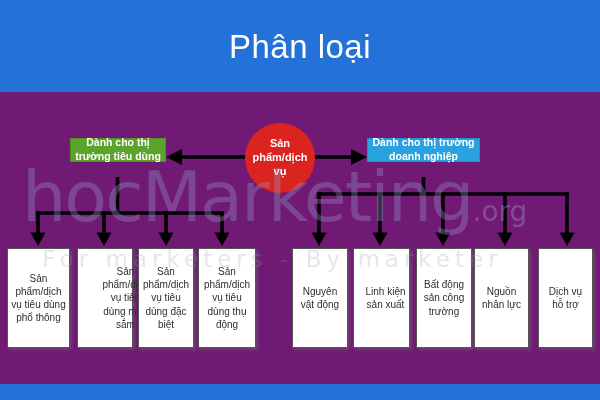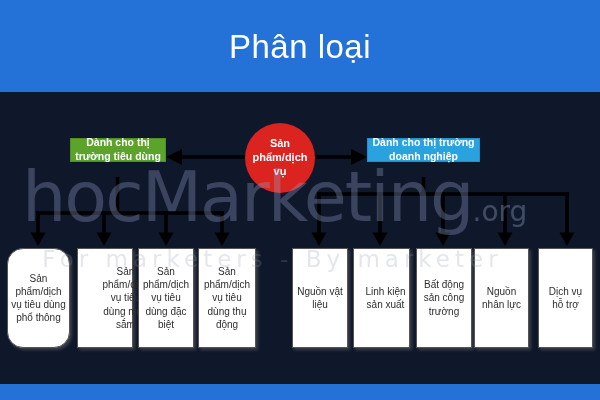--- a/index.html
+++ b/index.html
@@ -1,17 +1,17 @@
 <!DOCTYPE html>
 <html><head>
 <meta charset="utf-8">
 <style>
   html,body{margin:0;padding:0;background:#fff;}
   .stage{
-    position:relative;width:600px;height:400px;overflow:hidden;background:#0f172a;
+    position:relative;width:600px;height:400px;overflow:hidden;background:#701a75;
     font-family:"Liberation Sans",sans-serif;
   }
   
   .top-bar{
     position:absolute;left:0;top:0;width:600px;height:92px;background:#2472d7;
     display:flex;align-items:center;justify-content:center;
   }
   .page-title{
     color:#ffffff;font-size:33px;font-weight:400;letter-spacing:.5px;
     transform:translateY(1px);
@@ -37,21 +37,21 @@
     height:24px;top:138px;background:#5ba32b;color:#fff;font-size:10.5px;
     font-weight:bold;line-height:1.3;padding:2px 4px;
   }
   .branch.consumer{left:70px;width:96px;background:#5ba32b;border:1px solid #4e9122;}
   .branch.business{left:367px;width:113px;background:#29a2de;border:1px solid #2391c9;}
   .leaf{
     top:248px;height:100px;background:#ffffff;border:1px solid #555;
     box-shadow:2px 2px 3px rgba(110,110,110,.45);
     color:#2e2e2e;font-size:10px;line-height:1.32;padding:3px;
   }
-  .l1{left:7px;width:63px;border-radius:16px;}  .l2{left:77px;width:56px;padding-left:44px;}
+  .l1{left:7px;width:63px;}  .l2{left:77px;width:56px;padding-left:44px;}
   .l3{left:138px;width:56px;}.l4{left:198px;width:58px;}
   .r1{left:292px;width:56px;}.r2{left:353px;width:57px;padding-left:11px;}
   .r3{left:416px;width:56px;}.r4{left:474px;width:55px;}
   .r5{left:538px;width:55px;}
   
   .wm{position:absolute;z-index:5;pointer-events:none;white-space:nowrap;
       font-family:"DejaVu Sans","Liberation Sans",sans-serif;}
   .wm-brand{
     left:2px;top:156px;font-size:70px;font-weight:400;letter-spacing:-2px;
     color:rgba(148,166,204,0.32);
@@ -124,21 +124,21 @@
     <span>Sản phẩm/dịch vụ tiêu dùng mua sắm</span>
   </div>
   <div class="node leaf l3">
     <span>Sản phẩm/dịch vụ tiêu dùng đặc biệt</span>
   </div>
   <div class="node leaf l4">
     <span>Sản phẩm/dịch vụ tiêu dùng thụ động</span>
   </div>
 
   <div class="node leaf r1">
-    <span>Nguồn vật liệu</span>
+    <span>Nguyên vật động</span>
   </div>
   <div class="node leaf r2">
     <span>Linh kiện sản xuất</span>
   </div>
   <div class="node leaf r3">
     <span>Bất động sản công trường</span>
   </div>
   <div class="node leaf r4">
     <span>Nguồn nhân lực</span>
   </div>

